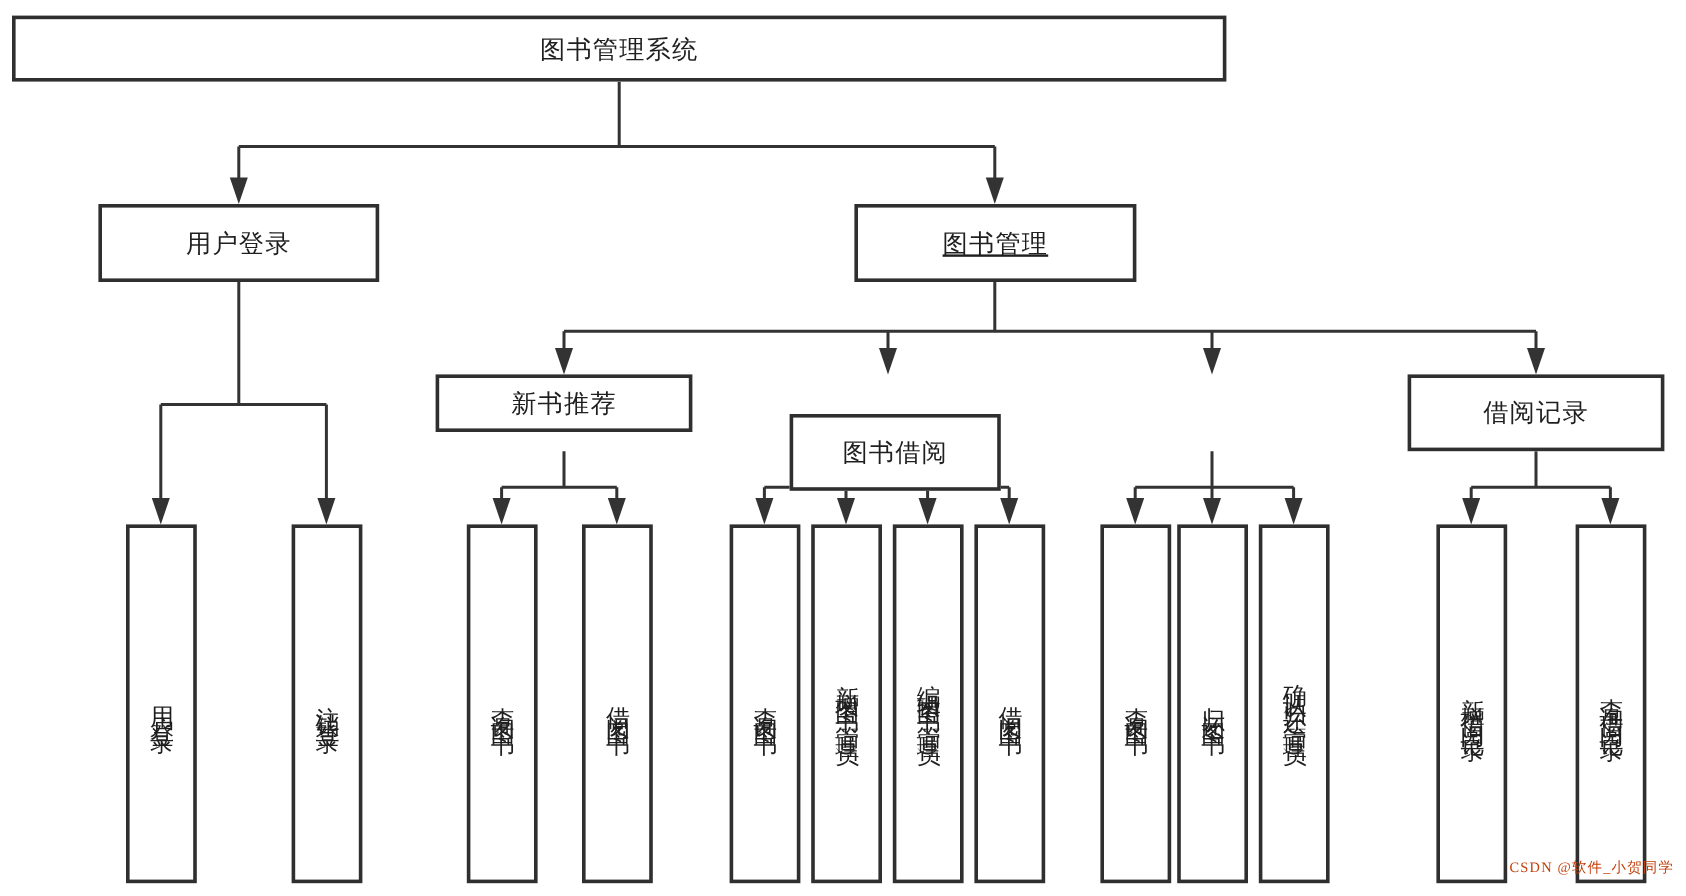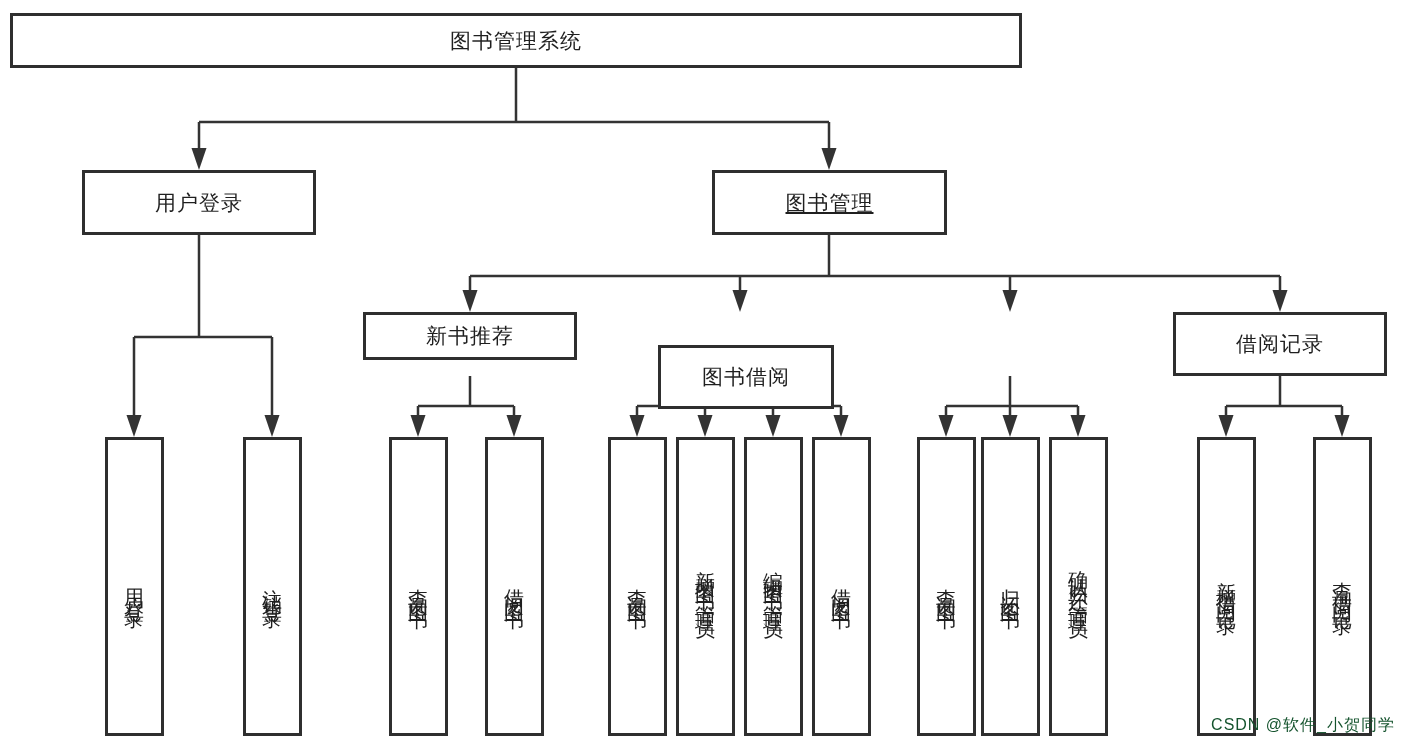--- a/index.html
+++ b/index.html
@@ -48,24 +48,25 @@
     font-size: 20px;
     letter-spacing: 7px;
     line-height: 1;
     color: #1f1f1f;
     white-space: nowrap;
   }
   .watermark {
     position: absolute;
     top: 715px;
     right: 10px;
-    font-size: 16px;
-    color: #14532d;
+    font-size: 12px;
+    color: #c2410c;
     z-index: 5;
     letter-spacing: 1px;
+    font-family: Liberation Serif, serif;
   }
 </style>
 </head>
 <body>
 
 <div class="canvas">
 
   <svg class="connectors" width="1405" height="747" viewBox="0 0 1405 747">
     <g stroke="#333333" stroke-width="2.5" fill="none">
 

